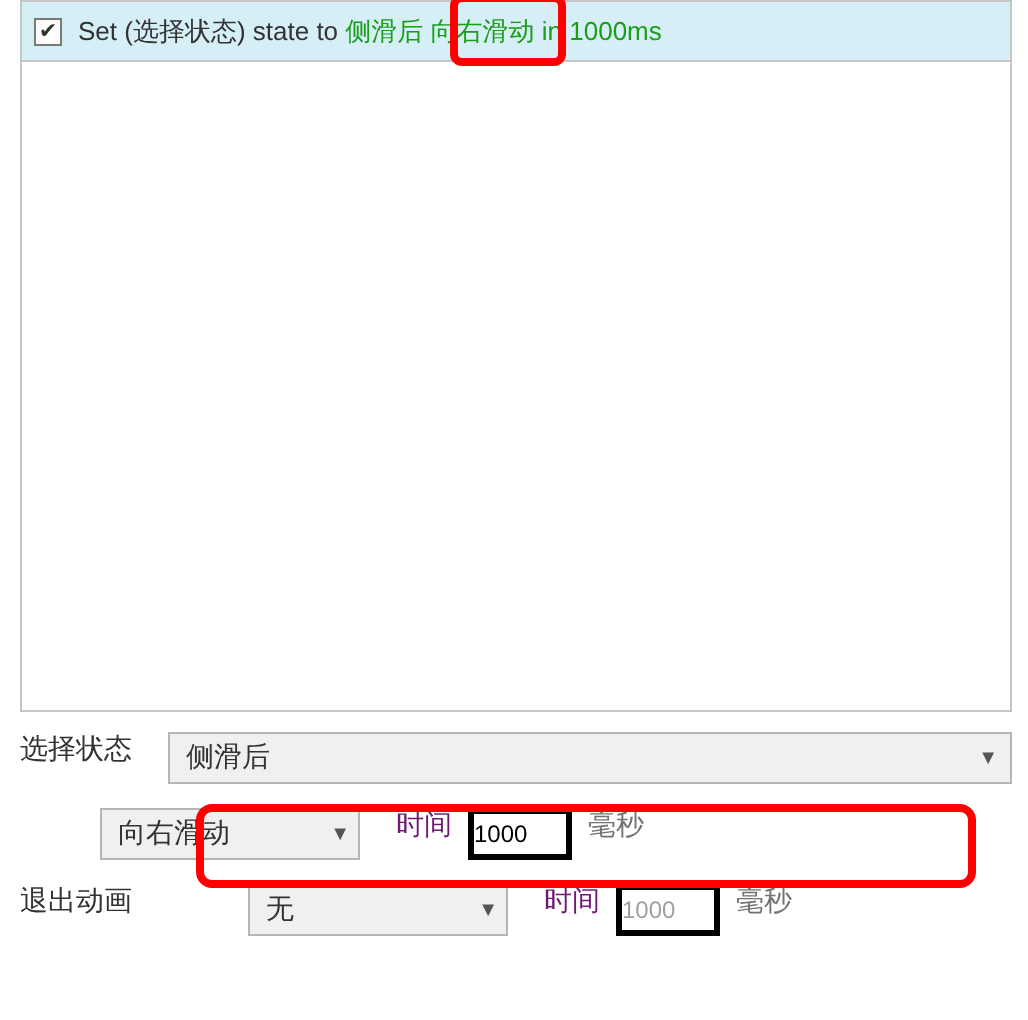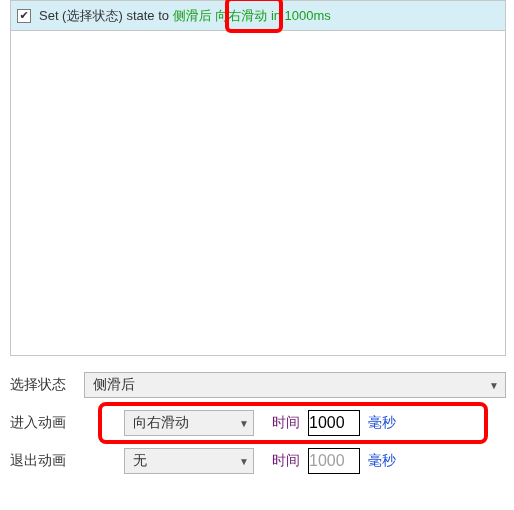--- a/index.html
+++ b/index.html
@@ -54,21 +54,21 @@
     z-index: 5;
   }
   .form-area {
     position: absolute;
     left: 10px;
     top: 366px;
     width: 496px;
   }
   .form-row {
     display: flex;
-    align-items: center;
+    align-items: flex-start;
     height: 38px;
   }
   .form-label {
     width: 74px;
     color: #333;
     font-size: 14px;
   }
   .select-full {
     flex: 1;
     height: 26px;
@@ -99,35 +99,35 @@
     color: #555;
   }
   .time-label {
     margin-left: 18px;
     font-size: 14px;
     color: #701a75;
   }
   .time-input {
     width: 52px;
     height: 26px;
-    border: 1px solid #000000;
+    border: 3px solid #000000;
     background: #fff;
     padding: 0 0;
-    font-size: 16px;
+    font-size: 12px;
     color: #000;
     margin-left: 8px;
     font-family: inherit;
   }
   .time-input.disabled {
     color: #a0a0a0;
   }
   .unit {
     margin-left: 8px;
     font-size: 14px;
-    color: #1d4ed8;
+    color: #737373;
   }
   .highlight-box-2 {
     position: absolute;
     left: 98px;
     top: 402px;
     width: 390px;
     height: 42px;
     border: 4px solid #ff0000;
     border-radius: 8px;
     pointer-events: none;
@@ -152,21 +152,20 @@
 
   <div class="form-row">
     <div class="form-label">选择状态</div>
     <div class="select-full">
       <span>侧滑后</span>
       <span class="chev">▼</span>
     </div>
   </div>
 
   <div class="form-row">
-    <div class="form-label">进入动画</div>
     <div class="select-mid">
       <span>向右滑动</span>
       <span class="chev">▼</span>
     </div>
     <div class="time-label">时间</div>
     <input class="time-input" value="1000" style="">
     <div class="unit">毫秒</div>
   </div>
 
   <div class="form-row">

